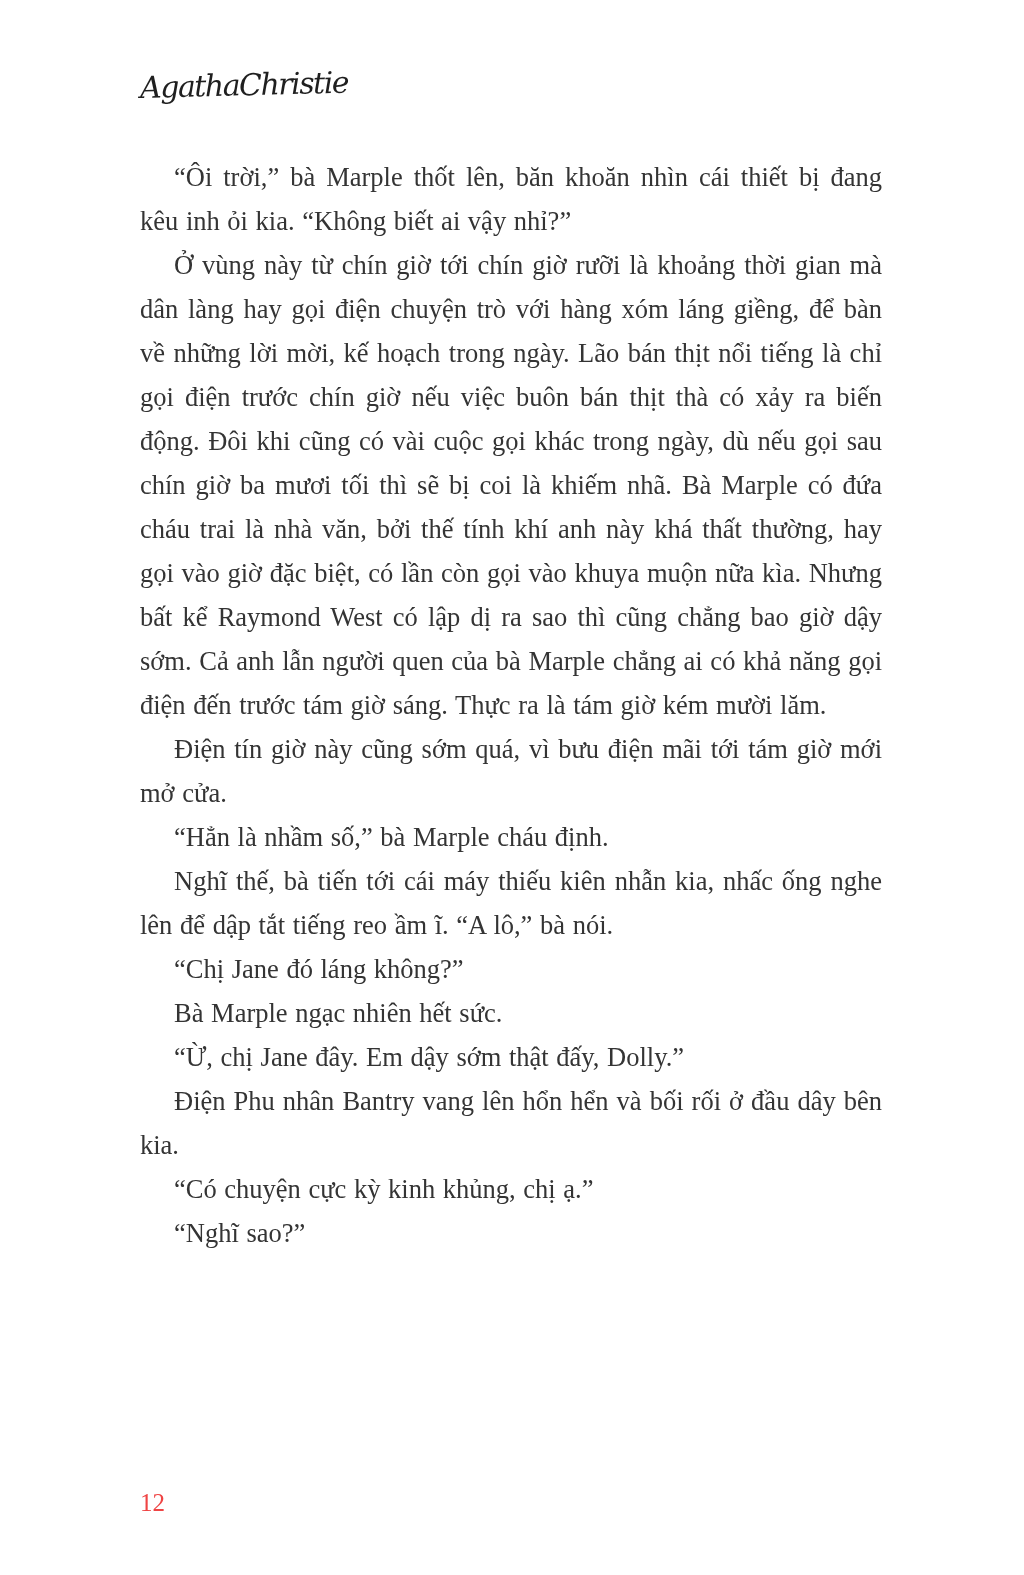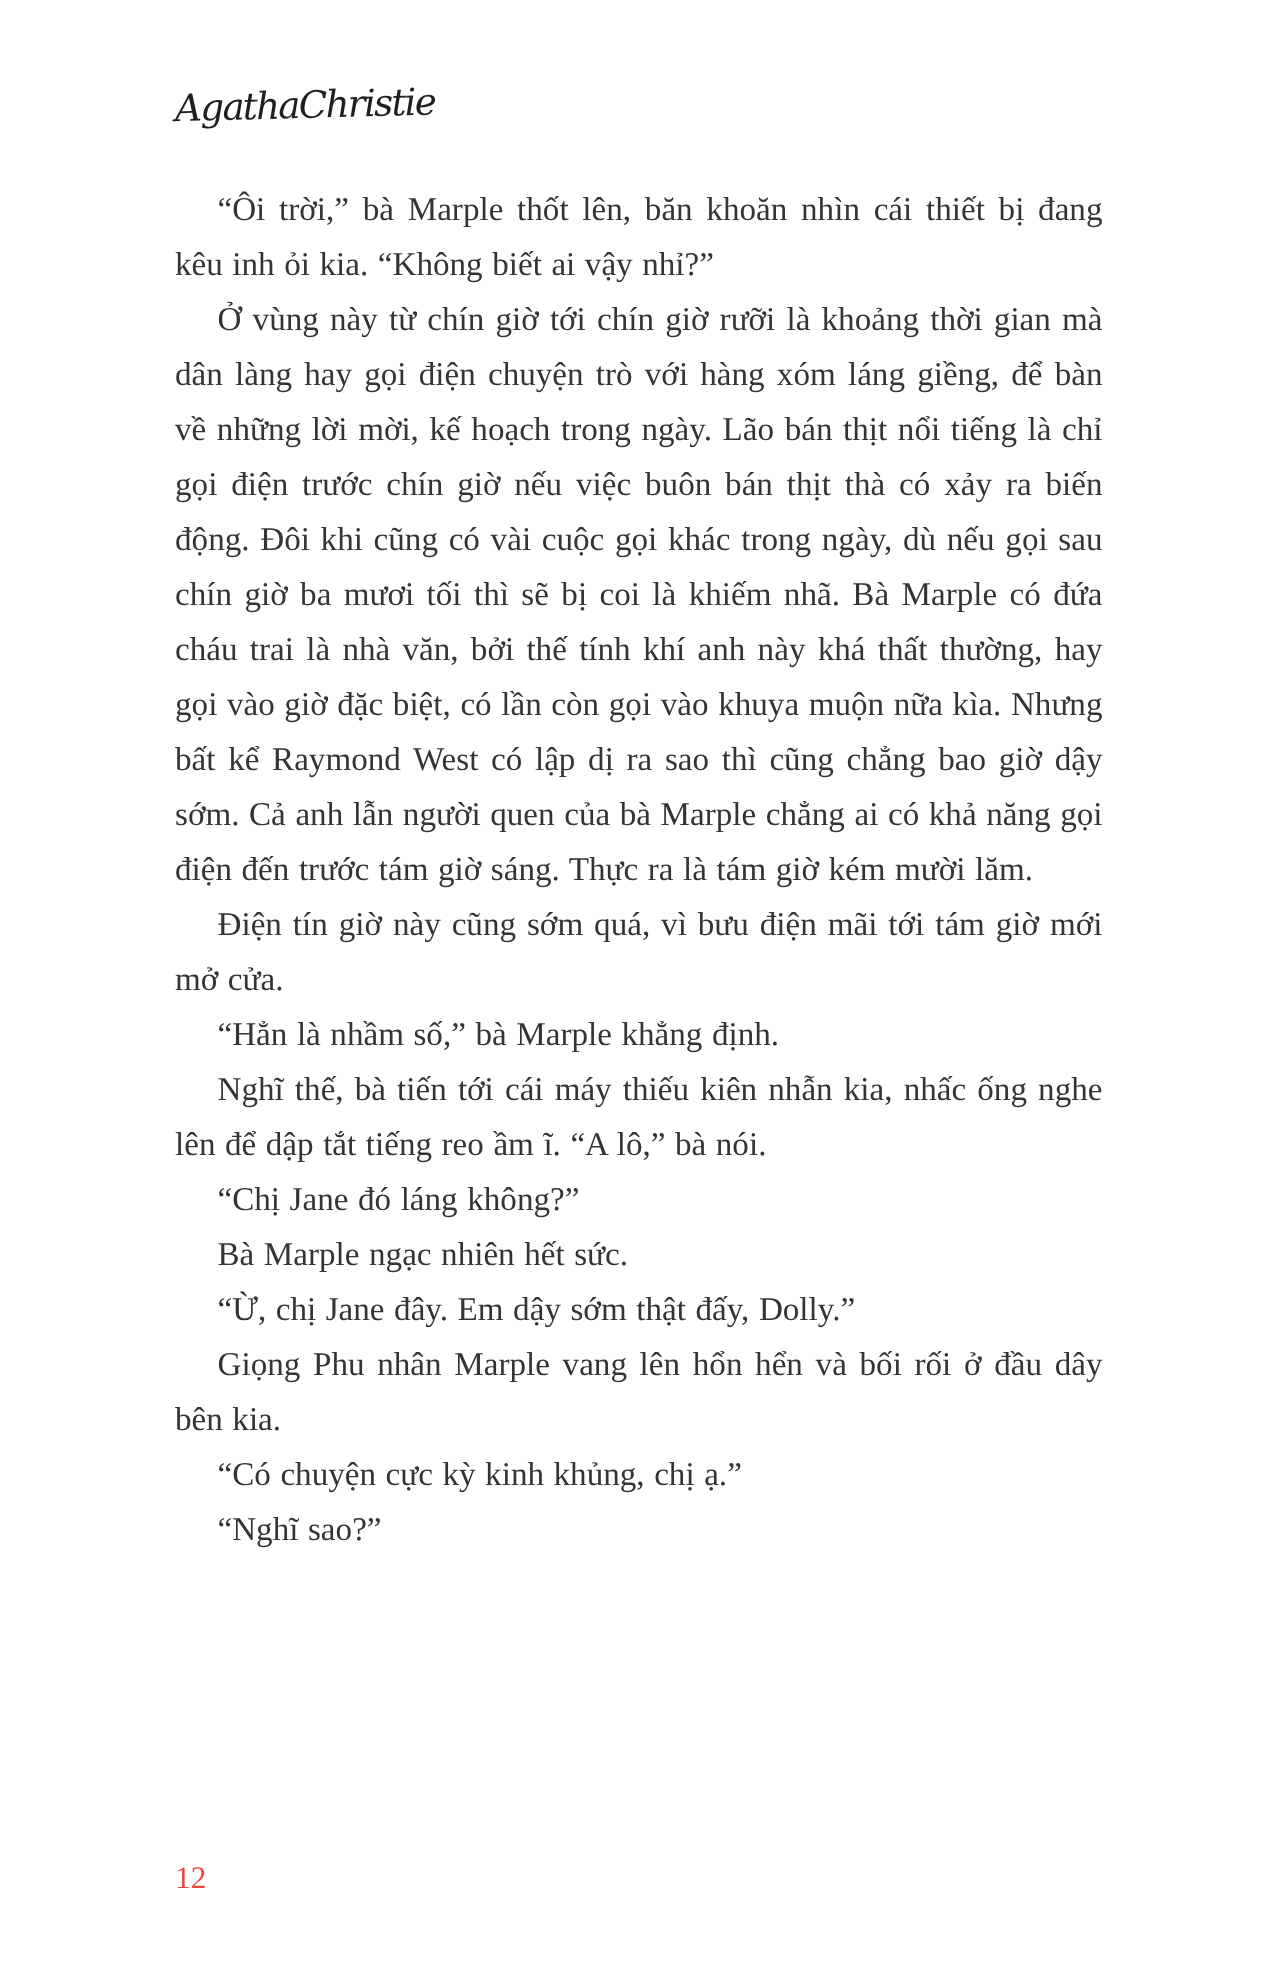--- a/index.html
+++ b/index.html
@@ -24,21 +24,21 @@
     font-style: italic;
     font-size: 30px;
     font-weight: 500;
     letter-spacing: -1.5px;
     color: #1f1f1f;
     transform: rotate(-1.5deg);
     transform-origin: left center;
     white-space: nowrap;
   }
   .text-block {
-    margin-top: 40px;
+    margin-top: 50px;
   }
   .text-block p {
     margin: 0;
     font-size: 26.5px;
     line-height: 44px;
     text-align: justify;
     text-indent: 34px;
     word-spacing: 1px;
   }
   .page-number {
@@ -55,26 +55,26 @@
 <div class="page">
 
   <header>
     <div class="logo">AgathaChristie</div>
   </header>
 
   <main class="text-block">
     <p>“Ôi trời,” bà Marple thốt lên, băn khoăn nhìn cái thiết bị đang kêu inh ỏi kia. “Không biết ai vậy nhỉ?”</p>
     <p>Ở vùng này từ chín giờ tới chín giờ rưỡi là khoảng thời gian mà dân làng hay gọi điện chuyện trò với hàng xóm láng giềng, để bàn về những lời mời, kế hoạch trong ngày. Lão bán thịt nổi tiếng là chỉ gọi điện trước chín giờ nếu việc buôn bán thịt thà có xảy ra biến động. Đôi khi cũng có vài cuộc gọi khác trong ngày, dù nếu gọi sau chín giờ ba mươi tối thì sẽ bị coi là khiếm nhã. Bà Marple có đứa cháu trai là nhà văn, bởi thế tính khí anh này khá thất thường, hay gọi vào giờ đặc biệt, có lần còn gọi vào khuya muộn nữa kìa. Nhưng bất kể Raymond West có lập dị ra sao thì cũng chẳng bao giờ dậy sớm. Cả anh lẫn người quen của bà Marple chẳng ai có khả năng gọi điện đến trước tám giờ sáng. Thực ra là tám giờ kém mười lăm.</p>
     <p>Điện tín giờ này cũng sớm quá, vì bưu điện mãi tới tám giờ mới mở cửa.</p>
-    <p>“Hẳn là nhầm số,” bà Marple khẳng định.</p>
+    <p>“Hẳn là nhầm số,” bà Marple cháu định.</p>
     <p>Nghĩ thế, bà tiến tới cái máy thiếu kiên nhẫn kia, nhấc ống nghe lên để dập tắt tiếng reo ầm ĩ. “A lô,” bà nói.</p>
     <p>“Chị Jane đó láng không?”</p>
     <p>Bà Marple ngạc nhiên hết sức.</p>
     <p>“Ừ, chị Jane đây. Em dậy sớm thật đấy, Dolly.”</p>
-    <p>Giọng Phu nhân Marple vang lên hổn hển và bối rối ở đầu dây bên kia.</p>
+    <p>Điện Phu nhân Bantry vang lên hổn hển và bối rối ở đầu dây bên kia.</p>
     <p>“Có chuyện cực kỳ kinh khủng, chị ạ.”</p>
     <p>“Nghĩ sao?”</p>
   </main>
 
   <footer>
     <div class="page-number">12</div>
   </footer>
 
 </div>
 

